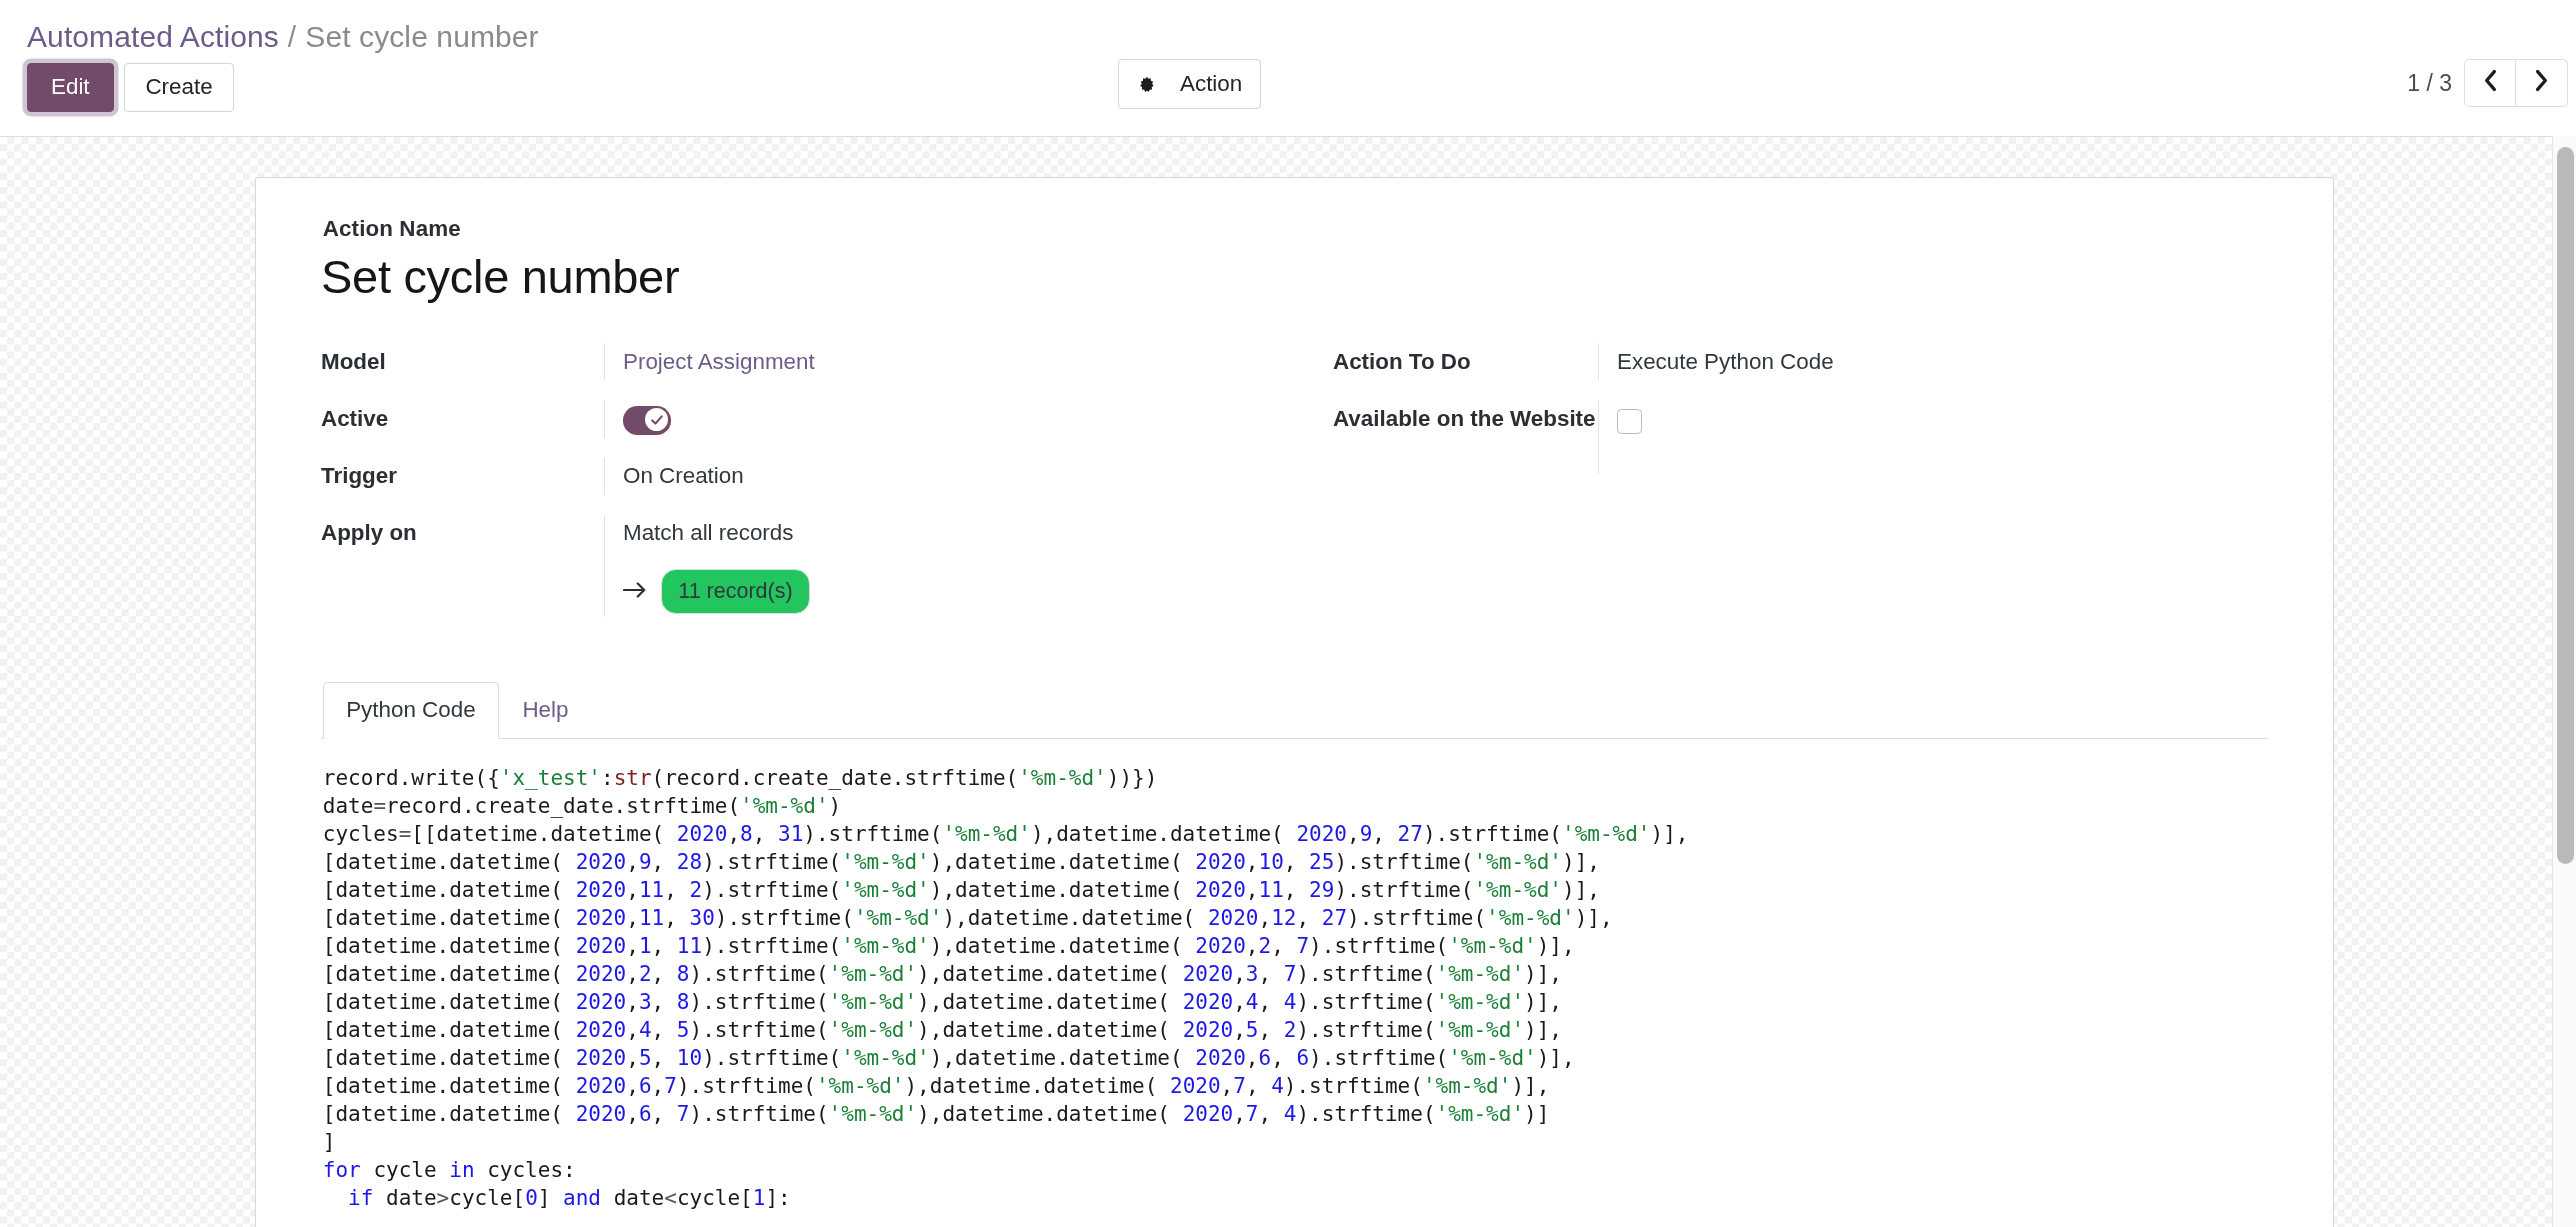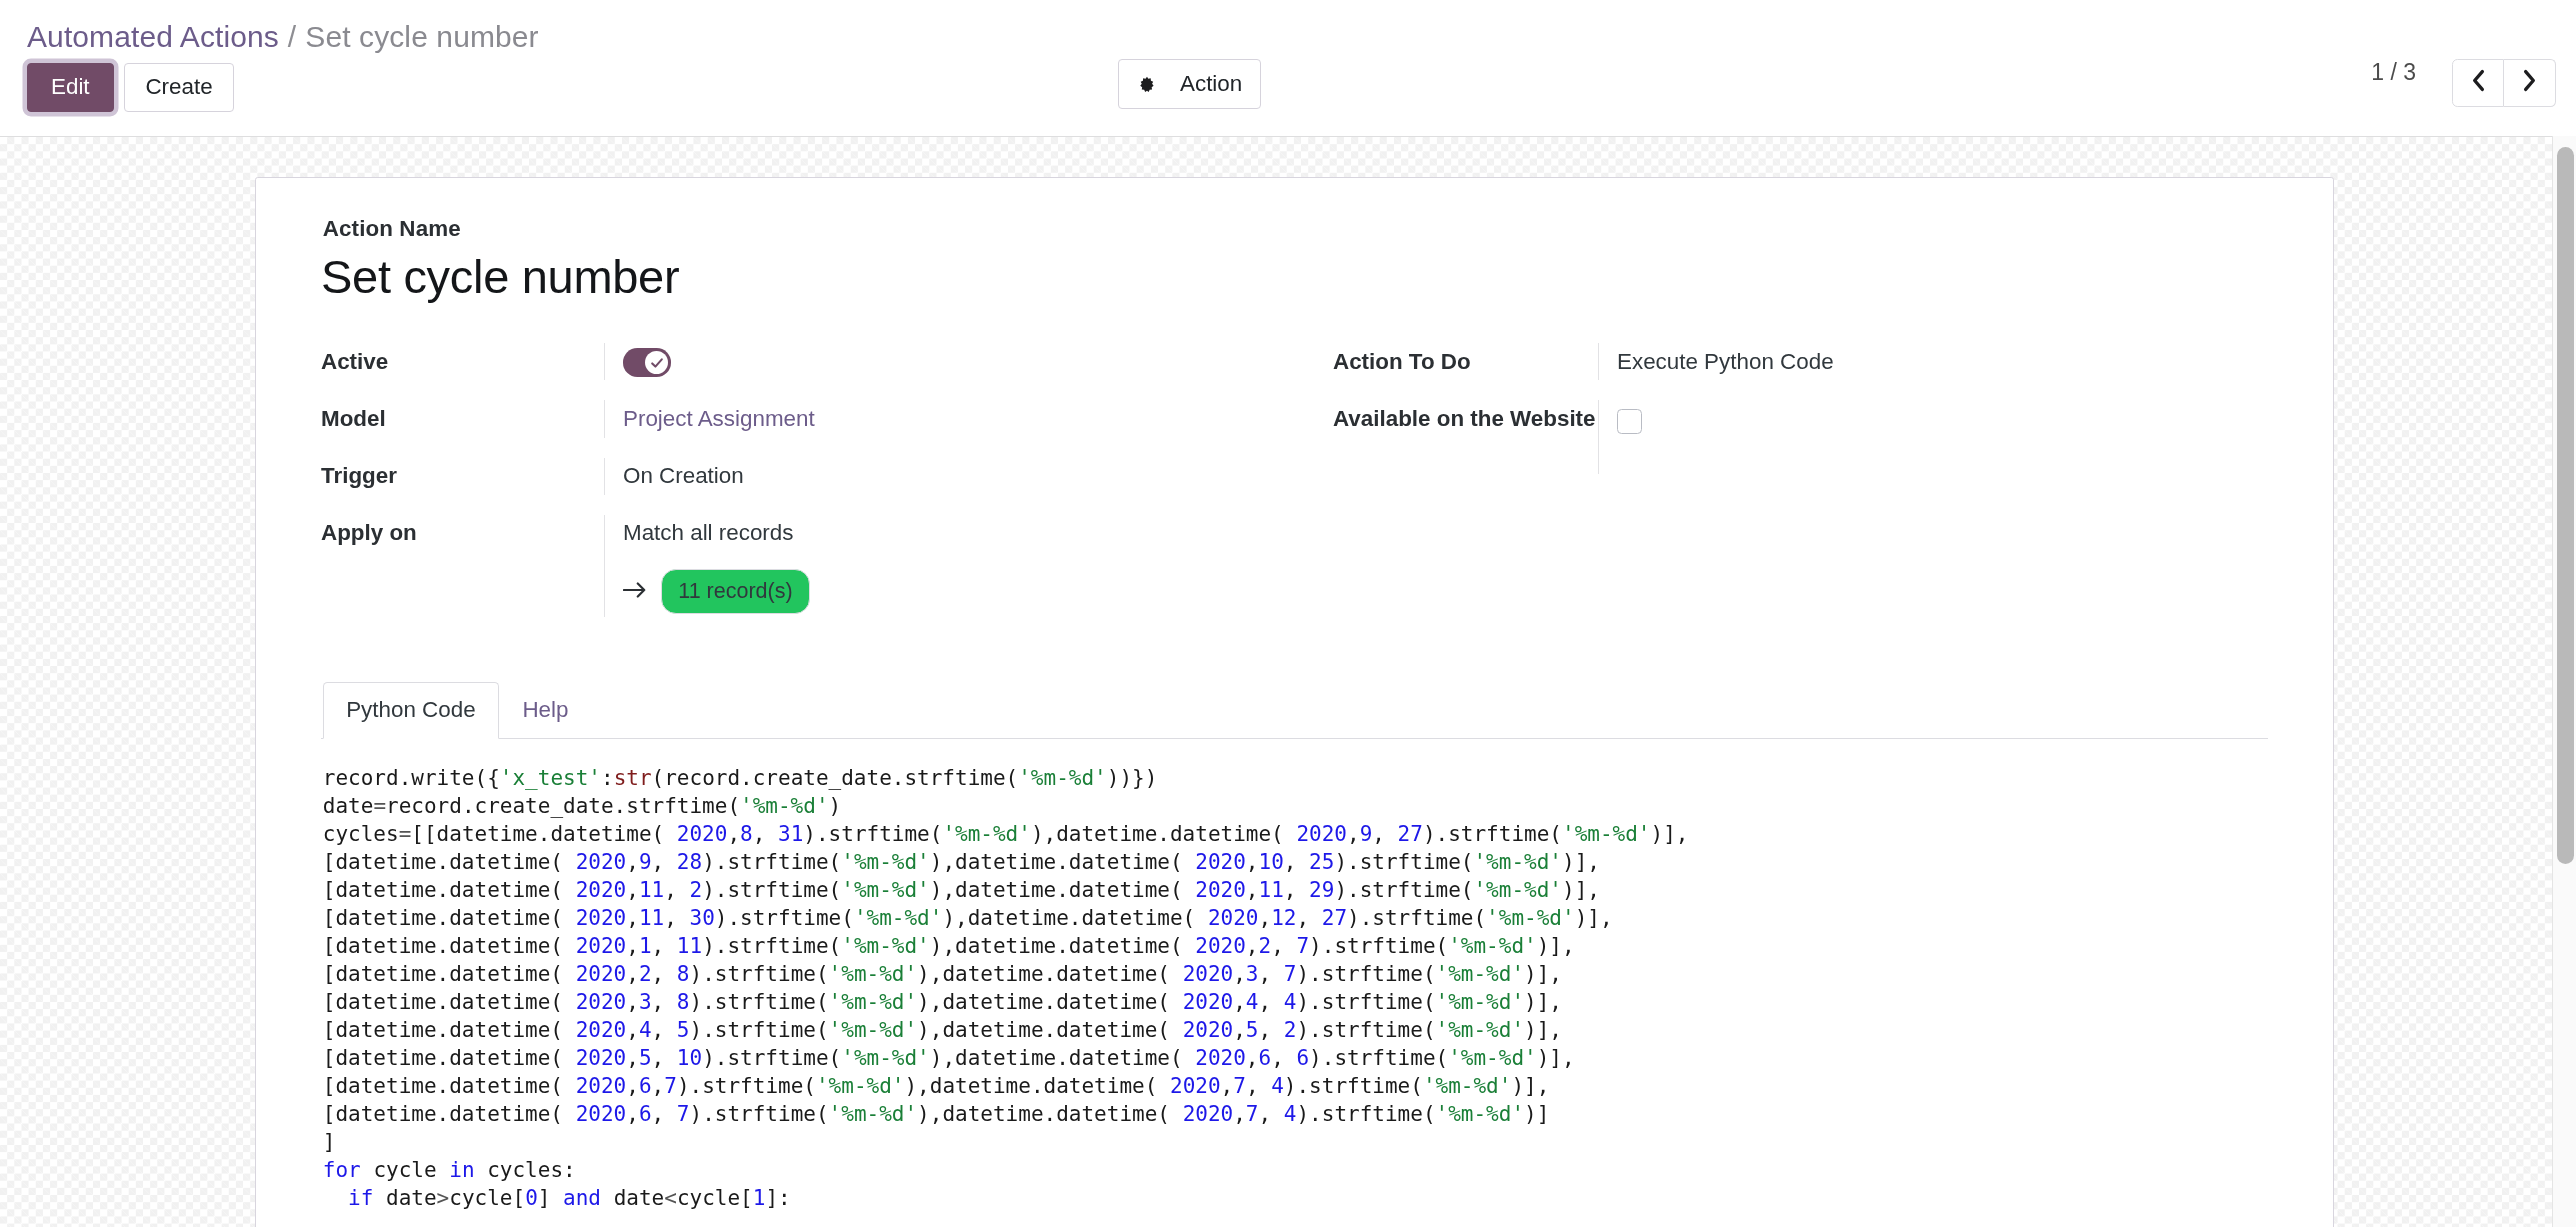--- a/index.html
+++ b/index.html
@@ -82,24 +82,25 @@
   }
   .gear-icon {
     display: inline-block;
     width: 20px;
     height: 20px;
     position: relative;
     top: 1.8px;
   }
   .pager {
     position: absolute;
-    right: 20px;
+    right: 8px;
     top: 0;
     display: flex;
-    gap: 36px;
+    align-items: center;
+    gap: 12px;
   }
   .pager-count {
     font-size: 23px;
     color: #4c4c4c;
     white-space: nowrap;
   }
   .pager-btns {
     display: flex;
   }
   .pager-btn {
@@ -378,36 +379,36 @@
   <div class="sheet">
 
     <div class="field-label-top">Action Name</div>
     <h1 class="record-title">Set cycle number</h1>
 
     <div class="group">
 
       <div class="group-col">
 
         <div class="frow">
+          <div class="flabel">Model</div>
+          <div class="fvalue">
+            <span class="link-value">Project Assignment</span>
+          </div>
+        </div>
+
+        <div class="frow">
           <div class="flabel">Active</div>
           <div class="fvalue">
             <span class="toggle">
               <span class="knob">
                 <svg width="16" height="16" viewBox="0 0 20 20" fill="none" stroke="#714b67" stroke-width="2.6" stroke-linecap="round" stroke-linejoin="round">
                     <path d="M4 10.5l4 4 8-9"></path>
                   </svg>
               </span>
             </span>
-          </div>
-        </div>
-
-        <div class="frow">
-          <div class="flabel">Model</div>
-          <div class="fvalue">
-            <span class="link-value">Project Assignment</span>
           </div>
         </div>
 
         <div class="frow">
           <div class="flabel">Trigger</div>
           <div class="fvalue">
             <span class="plain-value">On Creation</span>
           </div>
         </div>
 

